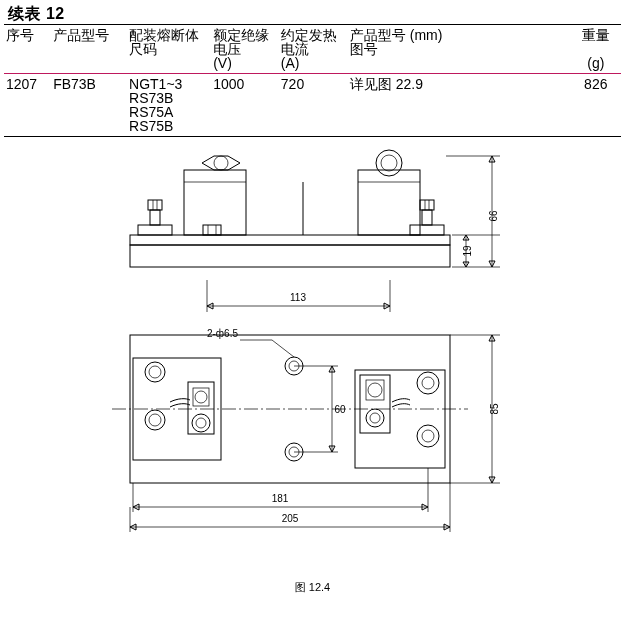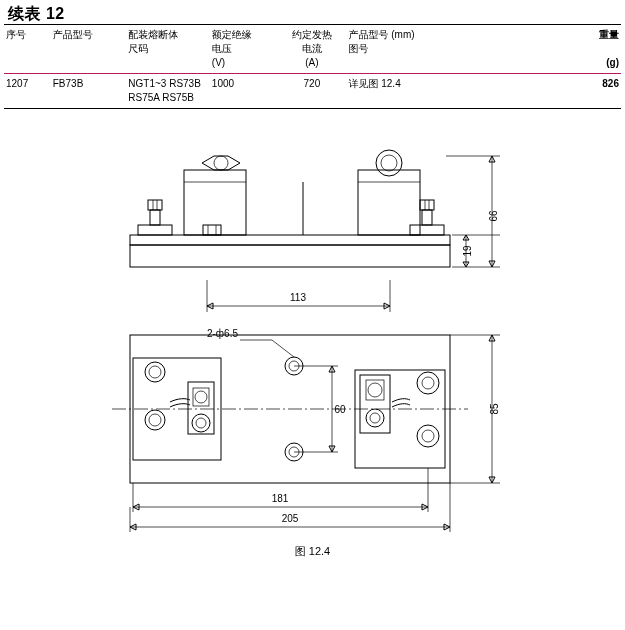--- a/index.html
+++ b/index.html
@@ -28,57 +28,57 @@
     font-size: 16px;
     font-weight: bold;
     letter-spacing: 0.5px;
   }
   .tbl {
     position: absolute;
     left: 4px;
     top: 24px;
     width: 617px;
     border-collapse: collapse;
-    font-size: 10px;
+    font-size: 14px;
   }
   .tbl td {
     vertical-align: top;
     padding: 3px 2px 3px 2px;
     line-height: 14px;
   }
   .tbl .rule-top td {
     border-top: 1.6px solid #000;
   }
   .tbl .rule-mid td {
     border-top: 1px solid #be185d;
   }
   .tbl .rule-bot td {
     border-bottom: 1.6px solid #000;
   }
   .c0 { width: 44px; }
   .c1 { width: 74px; }
   .c2 { width: 82px; }
   .c3 { width: 66px; }
-  .c4 { width: 68px; text-align: center; }
+  .c4 { width: 68px; }
   .c5 { width: 232px; }
-  .c6 { width: 48px; text-align: right; font-weight: bold; }
+  .c6 { width: 48px; text-align: center; }
   .hdr-line { display:block; }
   .num { font-family: "Liberation Sans", sans-serif; }
 
   
   .drawing {
     position: absolute;
     left: 0;
     top: 130px;
     width: 559px;
     height: 440px;
   }
   .fig-cap {
     position: absolute;
-    top: 544px;
+    top: 580px;
     left: 0;
     width: 625px;
     text-align: center;
     font-size: 11px;
   }
   svg { display: block; }
   .ln { stroke: #000; stroke-width: 1; fill: none; }
   .lnt { stroke: #000; stroke-width: 0.7; fill: none; }
   .center { stroke: #000; stroke-width: 0.7; fill: none; stroke-dasharray: 14 3 2 3; }
   .dimtxt { font-family: "Liberation Sans", sans-serif; font-size: 10px; fill: #000; }
@@ -125,21 +125,21 @@
     </tr>
     <tr class="rule-mid rule-bot">
       <td class="c0 num">1207</td>
       <td class="c1">FB73B</td>
       <td class="c2">
         <span class="hdr-line">NGT1~3 RS73B</span>
         <span class="hdr-line">RS75A RS75B</span>
       </td>
       <td class="c3 num">1000</td>
       <td class="c4 num">720</td>
-      <td class="c5">详见图 12.4</td>
+      <td class="c5">详见图 22.9</td>
       <td class="c6 num">826</td>
     </tr>
   </tbody>
     </table>
 
   <div class="drawing">
     <svg width="625" height="440" viewBox="0 0 625 440">
 
       <g>
 

